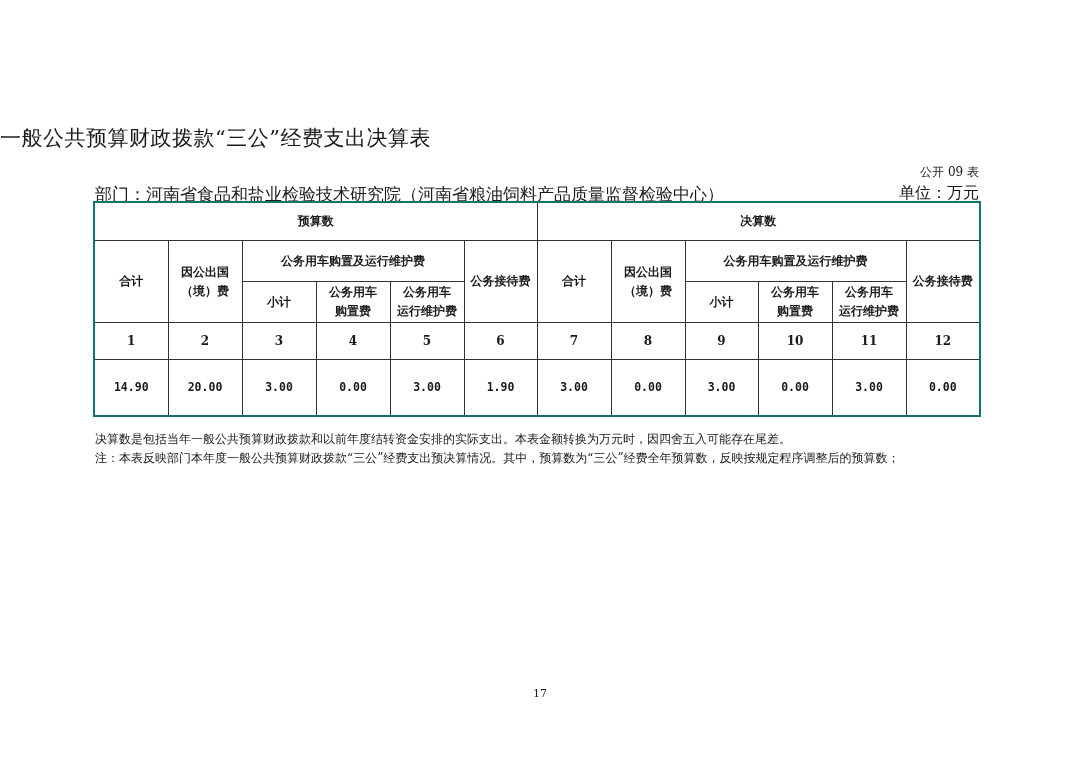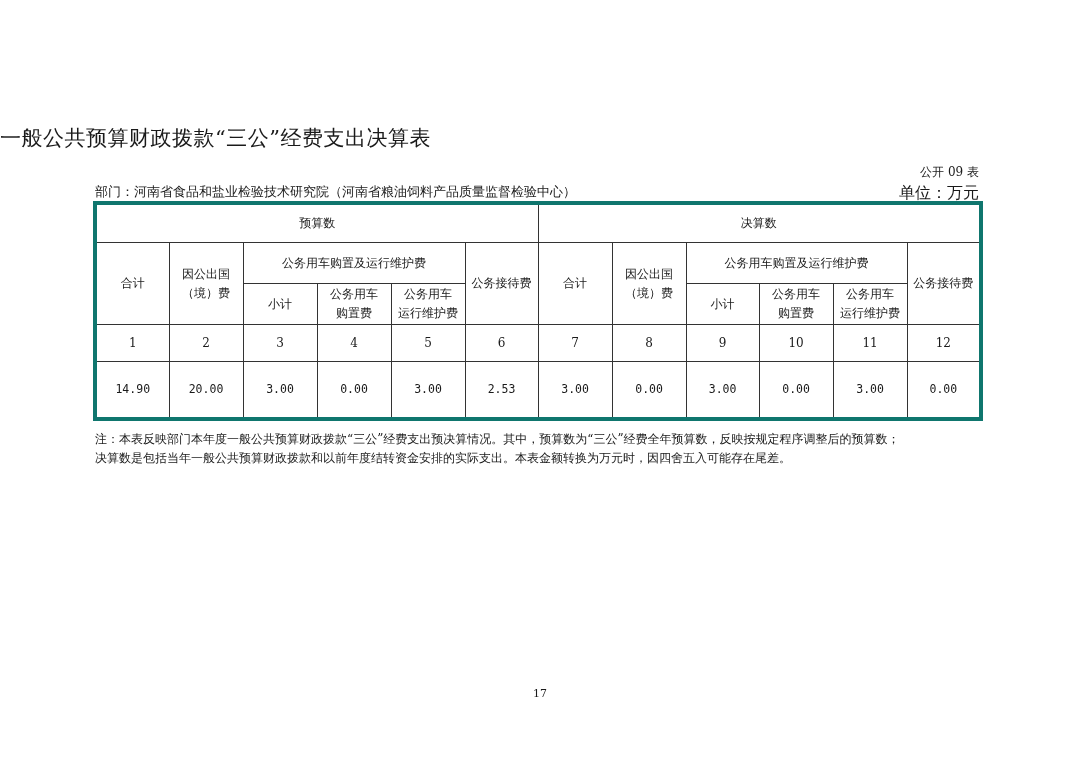--- a/index.html
+++ b/index.html
@@ -1,27 +1,27 @@
 <!DOCTYPE html>
 <html><head>
 <meta charset="utf-8">
 <style>
   html, body { margin: 0; padding: 0; background: #ffffff; }
   body { width: 1080px; height: 763px; position: relative; overflow: hidden;
          font-family: "DejaVu Serif", "Liberation Serif", serif; color: #1a1a1a; }
   .title { position: absolute; left: 0; width: 1080px; top: 124px; text-align: left;
            font-size: 21px; letter-spacing: 0.5px; }
   .form-no { position: absolute; right: 101px; top: 164px; font-size: 12px; }
-  .dept { position: absolute; left: 95px; top: 183px; font-size: 13px; }
+  .dept { position: absolute; left: 95px; top: 183px; font-size: 17px; }
   .unit { position: absolute; right: 101px; top: 183px; font-size: 16px; }
   table.main { position: absolute; left: 93px; top: 201px; border-collapse: collapse;
                table-layout: fixed; width: 887px; font-size: 12px; }
   table.main td { border: 1px solid #333; text-align: center; vertical-align: middle;
                   padding: 0; line-height: 19px; }
-  table.main { border: 4px solid #0f766e; }
+  table.main { border: 2px solid #0f766e; font-weight: bold; }
   .r-group td { height: 37px; }
   .r-h1 td { height: 40px; }
   .r-h2 td { height: 40px; }
   .r-idx td { height: 36px; }
   .r-val td { height: 55px; }
   td.num { text-align: right; font-family: "DejaVu Sans Mono", "Liberation Mono", monospace;
            font-size: 11.5px; padding-right: 0; }
   .note { position: absolute; left: 95px; top: 430px; font-size: 12px; line-height: 19px;
           width: 900px; }
   .page-no { position: absolute; left: 0; width: 1080px; top: 687px; text-align: center;
@@ -104,29 +104,29 @@
     <td>10</td>
     <td>11</td>
     <td>12</td>
   </tr>
   <tr class="r-val">
     <td class="num">14.90</td>
     <td class="num">20.00</td>
     <td class="num">3.00</td>
     <td class="num">0.00</td>
     <td class="num">3.00</td>
-    <td class="num">2.53</td>
+    <td class="num">1.90</td>
     <td class="num">3.00</td>
     <td class="num">0.00</td>
     <td class="num">3.00</td>
     <td class="num">0.00</td>
     <td class="num">3.00</td>
     <td class="num">0.00</td>
   </tr>
 </tbody>
   </table>
 
 <div class="note">
+  <div>决算数是包括当年一般公共预算财政拨款和以前年度结转资金安排的实际支出。本表金额转换为万元时，因四舍五入可能存在尾差。</div>
   <div>注：本表反映部门本年度一般公共预算财政拨款“三公”经费支出预决算情况。其中，预算数为“三公”经费全年预算数，反映按规定程序调整后的预算数；</div>
-  <div>决算数是包括当年一般公共预算财政拨款和以前年度结转资金安排的实际支出。本表金额转换为万元时，因四舍五入可能存在尾差。</div>
 </div>
 
 <div class="page-no">17</div>
 
 </body></html>

